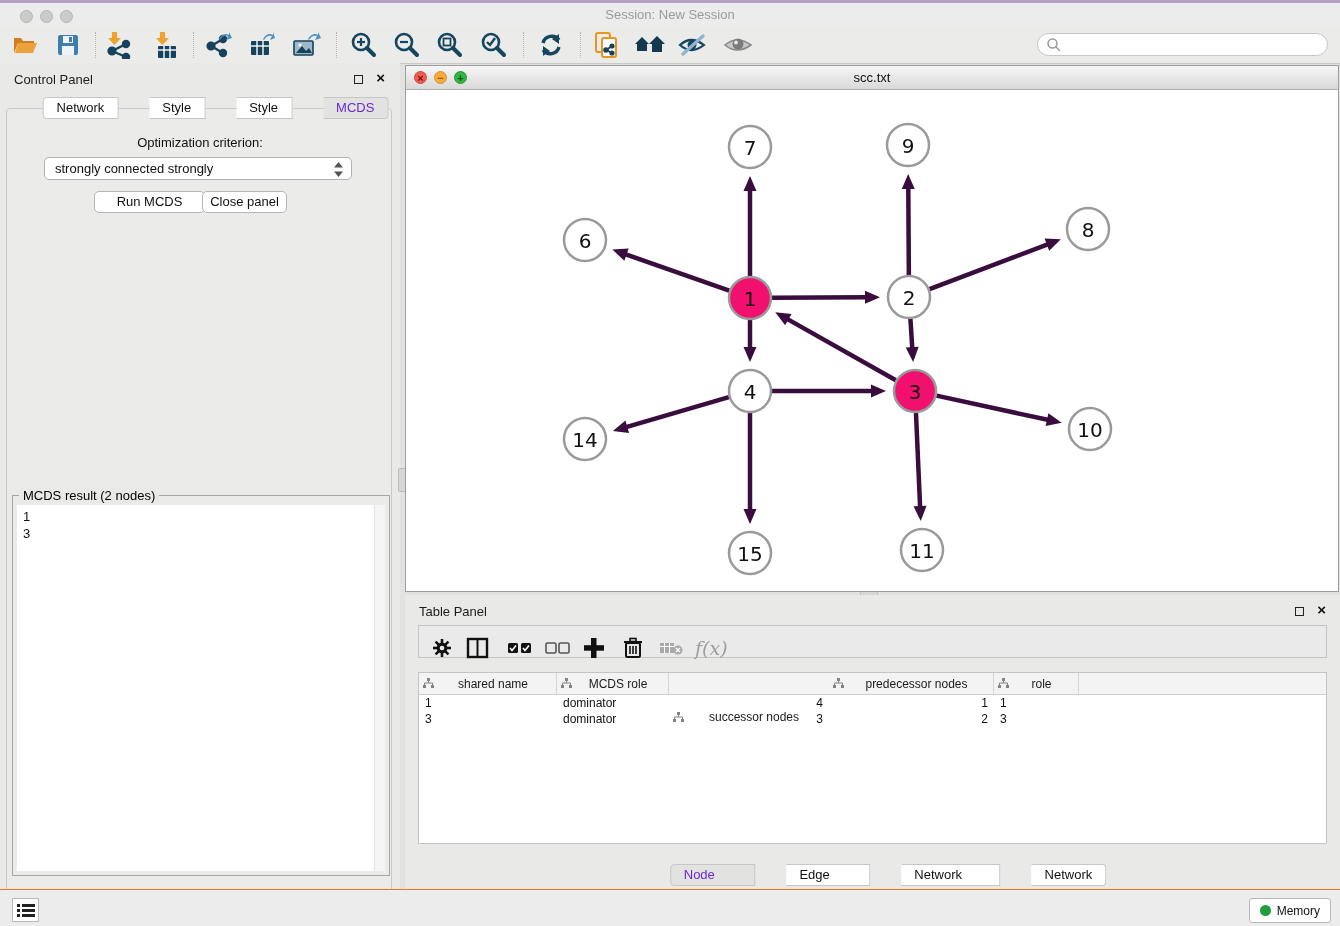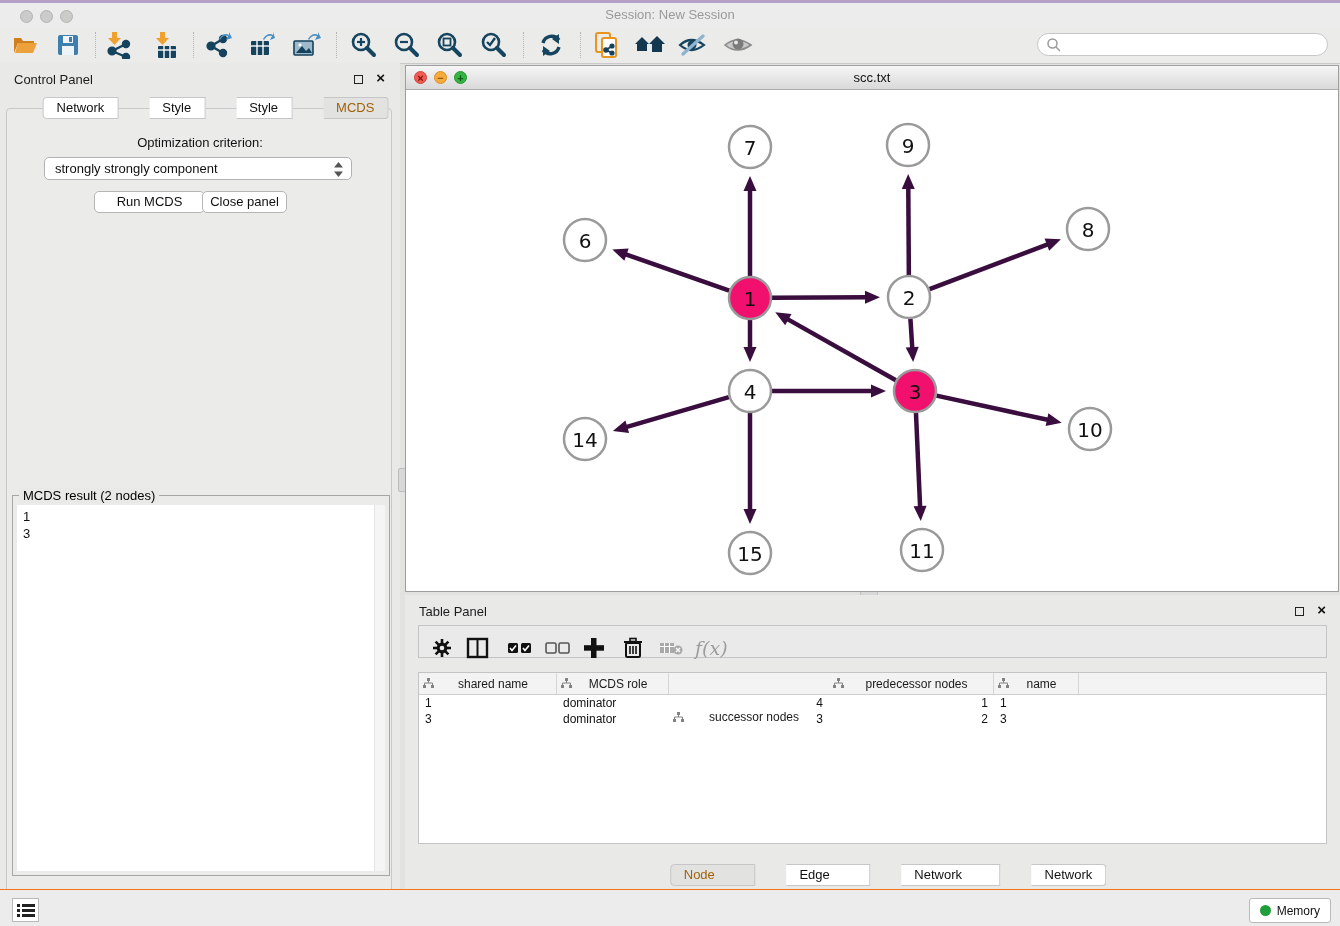--- a/index.html
+++ b/index.html
@@ -19,21 +19,21 @@
   #searchbox input{border:none;outline:none;background:transparent;font-size:12px;flex:1;min-width:0;}
   
   #control-panel{left:0;top:63px;width:400px;height:826px;background:#e9e9e8;}
   .panel-title{position:absolute;left:14px;top:9px;font-size:13px;color:#1c1c1c;}
   .float-ic{position:absolute;top:12px;width:9px;height:9px;border:1.5px solid #222;box-sizing:border-box;}
   .close-ic{position:absolute;top:6px;font-size:15px;font-weight:700;color:#111;line-height:18px;}
   .tabbar{position:absolute;display:flex;}
   .tabseg{height:20px;line-height:20px;font-size:13px;padding:0 13px;background:#fff;border:1px solid #c6c6c6;border-left:none;color:#111;text-align:left;margin-left:31px;}
   .tabseg:first-child{border-left:1px solid #c6c6c6;border-radius:4px 0 0 4px;}
   .tabseg:last-child{border-radius:0 4px 4px 0;}
-  .tabseg.sel{background:#e2e2e1;color:#a16207;}
+  .tabseg.sel{background:#e2e2e1;color:#6d28d9;}
   #cp-tabs{top:34px;left:50%;transform:translateX(-50%);}
   #cp-body{left:6px;top:45px;width:386px;height:835px;border:1px solid #c9c9c9;border-radius:4px;background:#ebebea;box-sizing:border-box;}
   #opt-label{left:0;top:72px;width:400px;text-align:center;font-size:13px;color:#111;}
   #criterion{left:44px;top:94px;width:308px;height:23px;background:#fff;border:1px solid #b2b2b2;border-radius:5px;box-sizing:border-box;font-size:13px;line-height:21px;padding-left:10px;color:#111;}
   #criterion svg{position:absolute;right:7px;top:3px;}
   .btn{position:absolute;height:22px;background:#fff;border:1px solid #b6b6b6;border-radius:5px;box-sizing:border-box;font-size:13px;text-align:center;line-height:20px;color:#111;}
   #mcds-fieldset{left:12px;top:432px;width:378px;height:381px;border:1px solid #a6a6a6;box-sizing:border-box;}
   #mcds-legend{position:absolute;left:6px;top:-8px;background:#e9e9e8;padding:0 4px;font-size:13px;color:#000000;}
   #mcds-text-wrap{position:absolute;left:4px;top:9px;right:4px;bottom:4px;background:#fff;}
   #mcds-result-text{margin:0;font-family:"Liberation Sans",sans-serif;font-size:13px;line-height:17px;padding:3px 6px;color:#111;}
@@ -236,21 +236,21 @@
     <span class="close-ic" style="right:15px">×</span>
     <div class="abs" id="cp-body"></div>
     <div class="tabbar" id="cp-tabs">
       <div class="tabseg">Network</div>
       <div class="tabseg">Style</div>
       <div class="tabseg">Style</div>
       <div class="tabseg sel">MCDS</div>
     </div>
     <div class="abs" id="opt-label">Optimization criterion:</div>
     <div class="abs" id="criterion">
-      <span>strongly strongly component</span>
+      <span>strongly connected strongly</span>
       <svg width="11" height="17">
           <polygon points="5.5,1 10,6.5 1,6.5" fill="#555"></polygon>
           <polygon points="5.5,16 10,10.5 1,10.5" fill="#555"></polygon>
         </svg>
     </div>
     <div class="btn" style="left:94px;top:128px;width:111px">Run MCDS</div>
     <div class="btn" style="left:202px;top:128px;width:85px">Close panel</div>
     <div class="abs" id="mcds-fieldset">
       <div id="mcds-legend">MCDS result (2 nodes)</div>
       <div id="mcds-text-wrap">
@@ -435,21 +435,21 @@
           </div>
           <div class="th" style="width: 85px;">
             <svg width="11" height="11" style="flex:none">
               <g fill="#828282">
                 <rect x="4" y="0" width="3" height="3"></rect>
                 <rect x="0" y="7" width="3" height="3"></rect>
                 <rect x="8" y="7" width="3" height="3"></rect>
               </g>
               <path d="M5.5 3 L5.5 5 M1.5 7 L1.5 5 L9.5 5 L9.5 7" fill="none" stroke="#828282" stroke-width="1"></path>
             </svg>
-            <span class="lbl">name</span>
+            <span class="lbl">role</span>
           </div>
         </div>
       <div id="tbody">
           <div class="trow">
             <div class="td" style="width: 138px; text-align: left;">1</div>
             <div class="td" style="width: 112px; text-align: left;">dominator</div>
             <div class="td" style="width: 160px; text-align: right;">4</div>
             <div class="td" style="width: 165px; text-align: right;">1</div>
             <div class="td" style="width: 85px; text-align: left;">1</div>
           </div>

